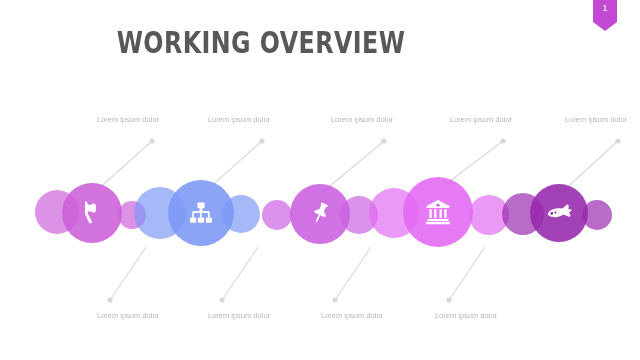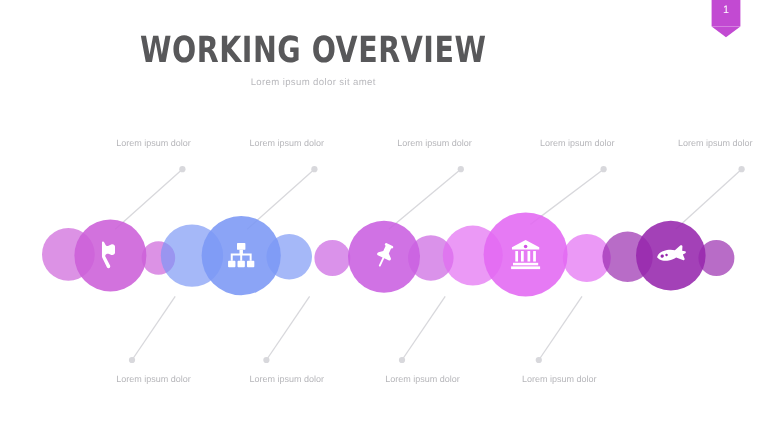--- a/index.html
+++ b/index.html
@@ -103,21 +103,20 @@
 </head>
 <body>
 
 <div id="slide-badge">
   <span class="badge-num">1</span>
   <span class="badge-point"></span>
 </div>
 
 <div id="header">
   <div id="page-title">WORKING OVERVIEW</div>
-  <div id="page-subtitle">Lorem ipsum dolor sit amet</div>
 </div>
 
 <div id="diagram">
   <svg id="leader-layer" width="640" height="360" style="position:absolute;left:0;top:0;">
       <line x1="152" y1="122" x2="96" y2="172" stroke="#d8d8dc" stroke-width="1.1"></line>
       <circle cx="152" cy="122" r="2.6" fill="#d8d8dc"></circle>
       <line x1="262" y1="122" x2="206" y2="172" stroke="#d8d8dc" stroke-width="1.1"></line>
       <circle cx="262" cy="122" r="2.6" fill="#d8d8dc"></circle>
       <line x1="384" y1="122" x2="324" y2="172" stroke="#d8d8dc" stroke-width="1.1"></line>
       <circle cx="384" cy="122" r="2.6" fill="#d8d8dc"></circle>

